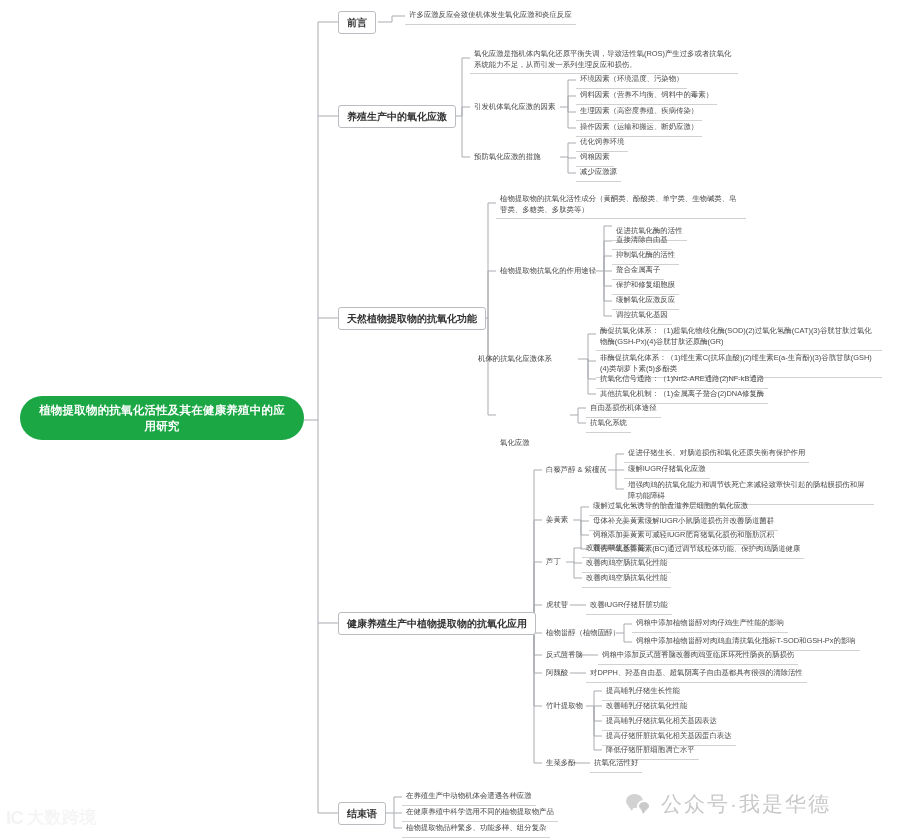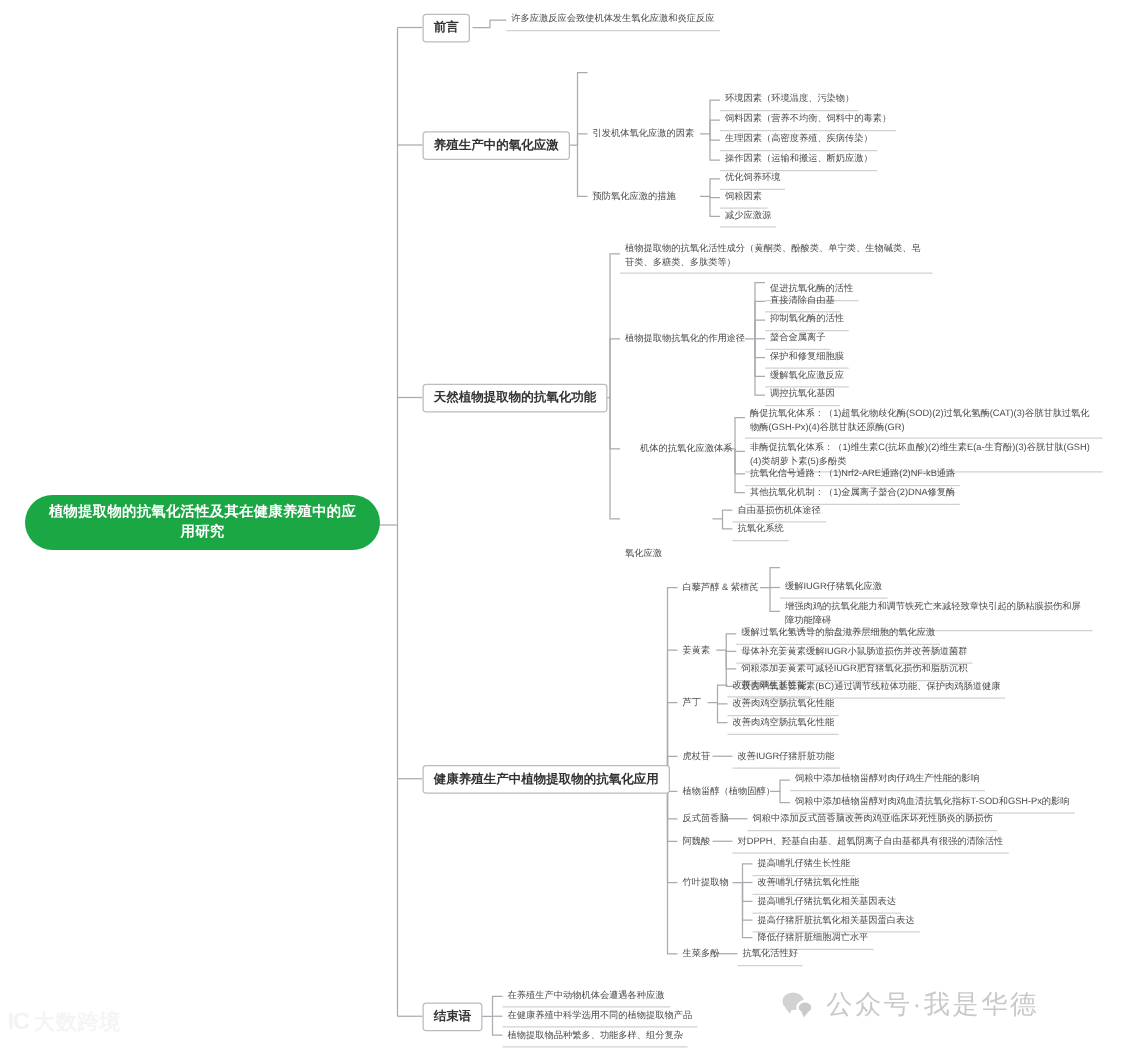--- a/index.html
+++ b/index.html
@@ -216,52 +216,54 @@
       <path d="M394 813 L394 828 L402 828"></path>
     </g>
   </svg>
 
   <div class="root-node">植物提取物的抗氧化活性及其在健康养殖中的应用研究</div>
 
   <div class="l1" style="left:338px; top:11px;">前言</div>
   <div class="node nowrap u" style="left:405px; top:8px;">许多应激反应会致使机体发生氧化应激和炎症反应</div>
 
   <div class="l1" style="left:338px; top:105px;">养殖生产中的氧化应激</div>
+  <div class="node u" style="left:470px; top:47px; width:268px;">氧化应激是指机体内氧化还原平衡失调，导致活性氧(ROS)产生过多或者抗氧化系统能力不足，从而引发一系列生理反应和损伤。</div>
   <div class="node nowrap lbl" style="left:470px; top:100px;">引发机体氧化应激的因素</div>
   <div class="node nowrap u" style="left:576px; top:72px;">环境因素（环境温度、污染物）</div>
   <div class="node nowrap u" style="left:576px; top:88px;">饲料因素（营养不均衡、饲料中的毒素）</div>
   <div class="node nowrap u" style="left:576px; top:104px;">生理因素（高密度养殖、疾病传染）</div>
   <div class="node nowrap u" style="left:576px; top:120px;">操作因素（运输和搬运、断奶应激）</div>
   <div class="node nowrap lbl" style="left:470px; top:150px;">预防氧化应激的措施</div>
   <div class="node nowrap u" style="left:576px; top:135px;">优化饲养环境</div>
   <div class="node nowrap u" style="left:576px; top:150px;">饲粮因素</div>
   <div class="node nowrap u" style="left:576px; top:165px;">减少应激源</div>
 
   <div class="l1" style="left:338px; top:307px;">天然植物提取物的抗氧化功能</div>
   <div class="node u" style="left:496px; top:192px; width:250px;">植物提取物的抗氧化活性成分（黄酮类、酚酸类、单宁类、生物碱类、皂苷类、多糖类、多肽类等）</div>
   <div class="node nowrap lbl" style="left:496px; top:264px;">植物提取物抗氧化的作用途径</div>
   <div class="node nowrap u" style="left:612px; top:224px;">促进抗氧化酶的活性</div>
   <div class="node nowrap u" style="left:612px; top:233px;">直接清除自由基</div>
   <div class="node nowrap u" style="left:612px; top:248px;">抑制氧化酶的活性</div>
   <div class="node nowrap u" style="left:612px; top:263px;">螯合金属离子</div>
   <div class="node nowrap u" style="left:612px; top:278px;">保护和修复细胞膜</div>
   <div class="node nowrap u" style="left:612px; top:293px;">缓解氧化应激反应</div>
   <div class="node nowrap u" style="left:612px; top:308px;">调控抗氧化基因</div>
-  <div class="node nowrap lbl" style="left:508px; top:352px;">机体的抗氧化应激体系</div>
+  <div class="node nowrap lbl" style="left:474px; top:352px;">机体的抗氧化应激体系</div>
   <div class="node u" style="left:596px; top:324px; width:286px;">酶促抗氧化体系：（1)超氧化物歧化酶(SOD)(2)过氧化氢酶(CAT)(3)谷胱甘肽过氧化物酶(GSH-Px)(4)谷胱甘肽还原酶(GR)</div>
   <div class="node u" style="left:596px; top:351px; width:286px;">非酶促抗氧化体系：（1)维生素C(抗坏血酸)(2)维生素E(a-生育酚)(3)谷胱甘肽(GSH)(4)类胡萝卜素(5)多酚类</div>
   <div class="node nowrap u" style="left:596px; top:372px;">抗氧化信号通路：（1)Nrf2-ARE通路(2)NF-kB通路</div>
   <div class="node nowrap u" style="left:596px; top:387px;">其他抗氧化机制：（1)金属离子螯合(2)DNA修复酶</div>
   <div class="node nowrap lbl" style="left:496px; top:408px;margin-top:28px;">氧化应激</div>
   <div class="node nowrap u" style="left:586px; top:401px;">自由基损伤机体途径</div>
   <div class="node nowrap u" style="left:586px; top:416px;">抗氧化系统</div>
 
   <div class="l1" style="left:338px; top:612px;">健康养殖生产中植物提取物的抗氧化应用</div>
 
   <div class="node nowrap lbl" style="left:542px; top:463px;">白藜芦醇 &amp; 紫檀芪</div>
+  <div class="node nowrap u" style="left:624px; top:446px;">促进仔猪生长、对肠道损伤和氧化还原失衡有保护作用</div>
   <div class="node nowrap u" style="left:624px; top:462px;">缓解IUGR仔猪氧化应激</div>
   <div class="node u" style="left:624px; top:478px; width:250px;">增强肉鸡的抗氧化能力和调节铁死亡来减轻致章快引起的肠粘膜损伤和屏障功能障碍</div>
 
   <div class="node nowrap lbl" style="left:542px; top:513px;">姜黄素</div>
   <div class="node nowrap u" style="left:589px; top:499px;">缓解过氧化氢诱导的胎盘滋养层细胞的氧化应激</div>
   <div class="node nowrap u" style="left:589px; top:528px;">饲粮添加姜黄素可减轻IUGR肥育猪氧化损伤和脂肪沉积</div>
   <div class="node nowrap u" style="left:589px; top:514px;">母体补充姜黄素缓解IUGR小鼠肠道损伤并改善肠道菌群</div>
   <div class="node nowrap u" style="left:589px; top:542px;">双去甲氧基姜黄素(BC)通过调节线粒体功能、保护肉鸡肠道健康</div>
 
   <div class="node nowrap lbl" style="left:542px; top:555px;">芦丁</div>

